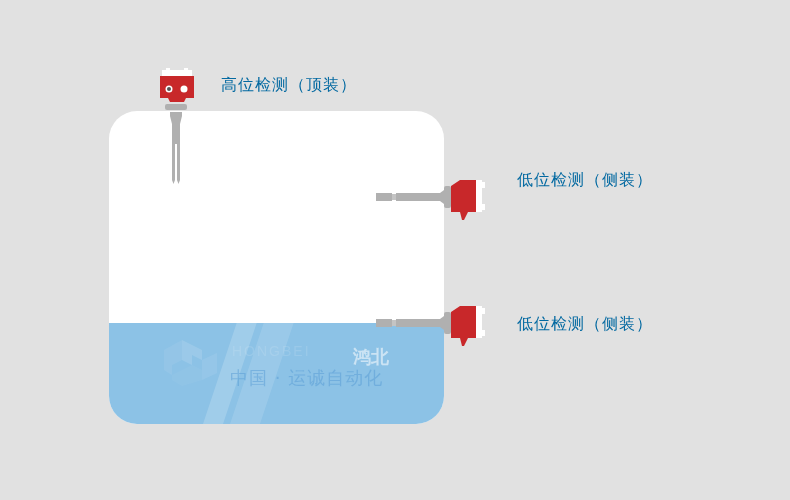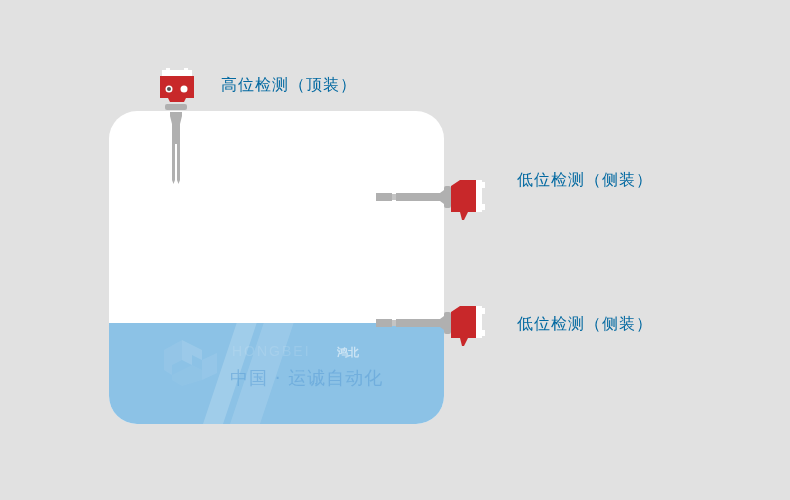--- a/index.html
+++ b/index.html
@@ -39,22 +39,22 @@
     .watermark-en {
       position: absolute;
       left: 232px; top: 343px;
       font-size: 14px;
       letter-spacing: 2px;
       color: rgba(255,255,255,0.12);
       font-family: "Liberation Sans", sans-serif;
     }
     .watermark-cn-small {
       position: absolute;
-      left: 337px; top: 345px;
-      font-size: 11px;
+      left: 353px; top: 345px;
+      font-size: 18px;
       font-weight: bold;
       color: rgba(255,255,255,0.55);
     }
     .watermark-cn {
       position: absolute;
       left: 230px; top: 366px;
       font-size: 18px;
       font-weight: normal;
       letter-spacing: 1px;
       color: rgba(80,150,210,0.45);

